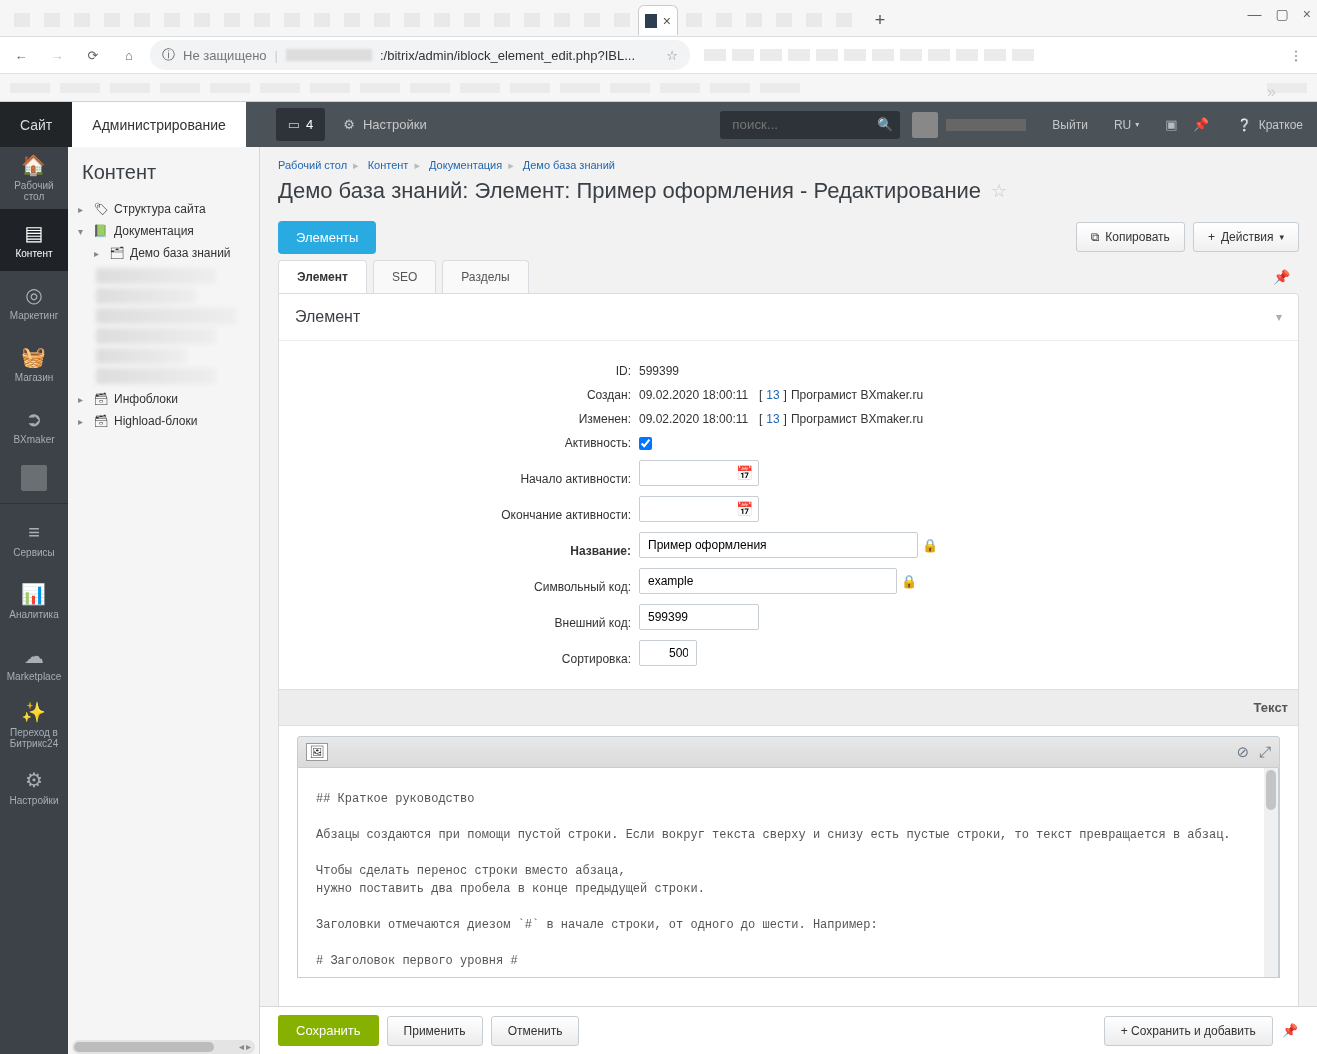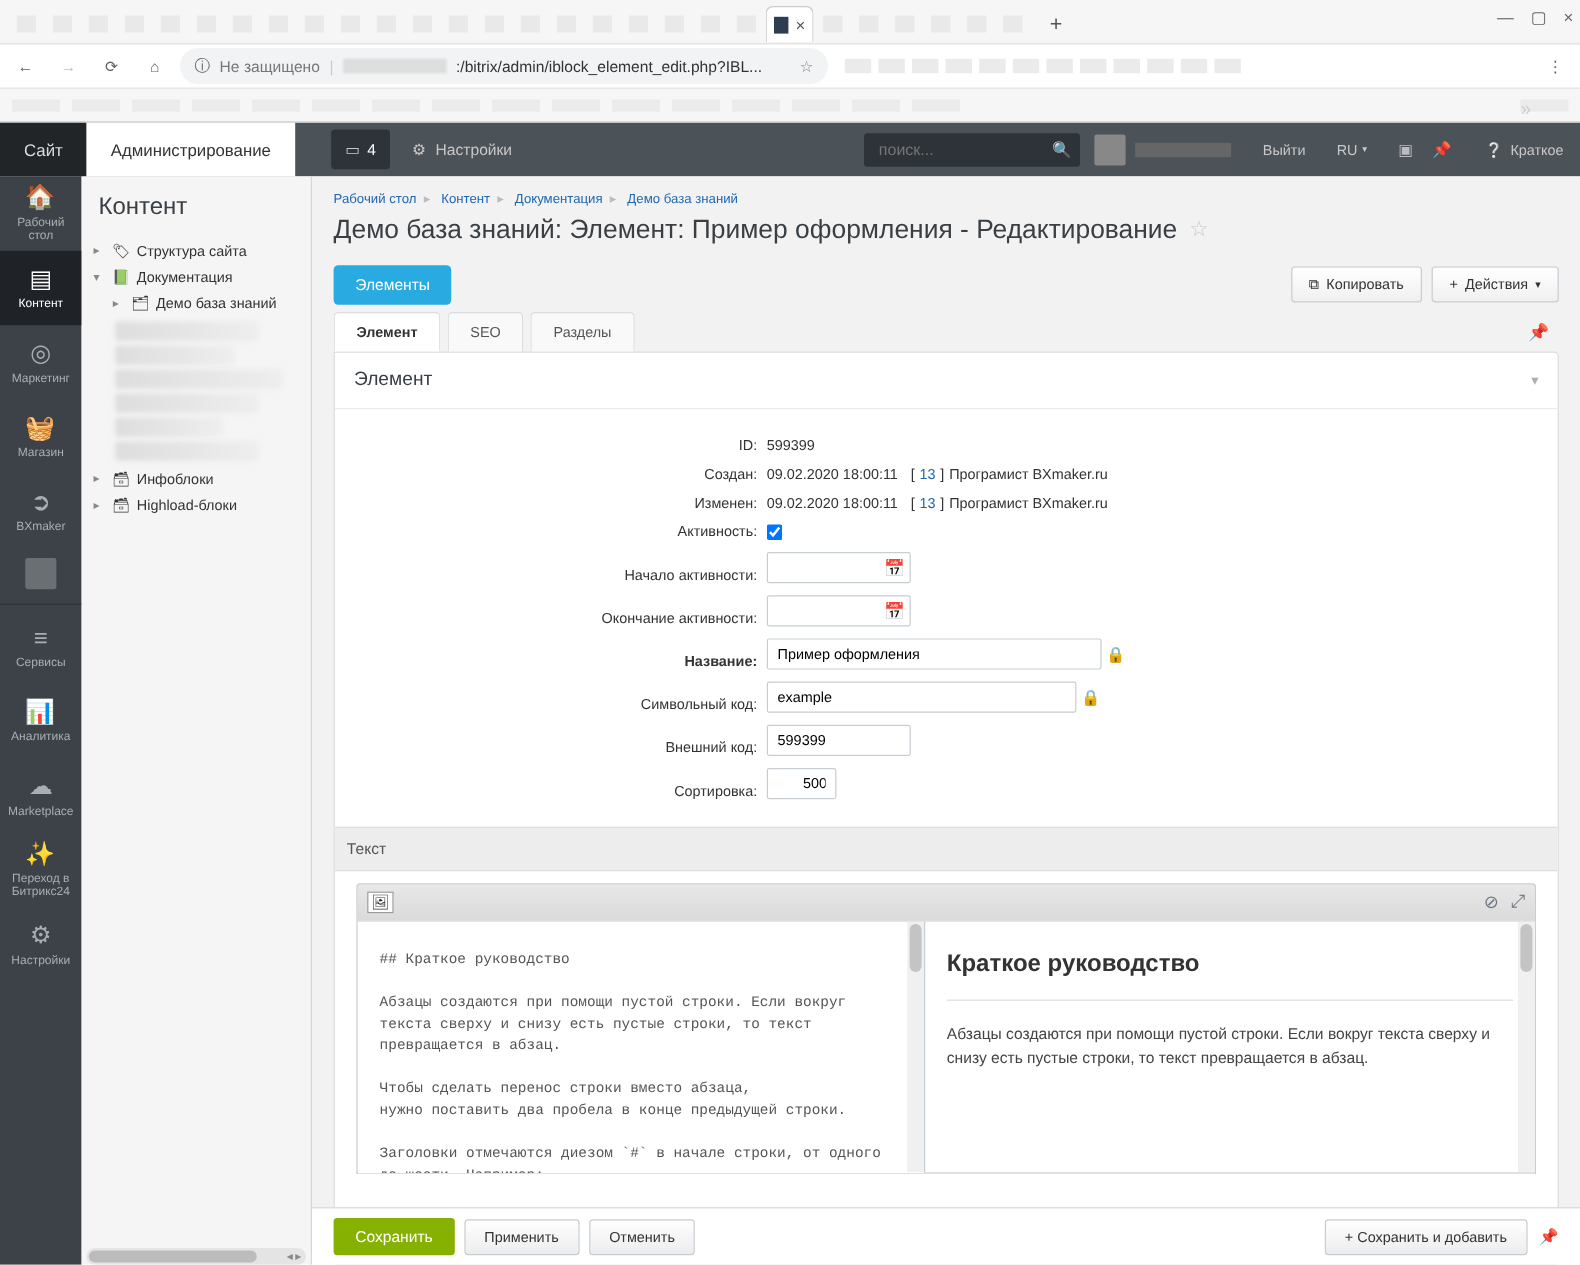--- a/index.html
+++ b/index.html
@@ -85,21 +85,21 @@
 .panel-head .col{margin-left:auto;color:#a8aeb3;font-size:12px}
 .form-table{width:100%;padding:18px 0}
 .form-row{display:flex;align-items:flex-end;padding:5px 0;font-size:12px}
 .form-label{width:360px;text-align:right;padding-right:8px;color:#333}
 .form-val{flex:1;display:flex;align-items:center;gap:4px}
 .form-val input[type=text]{border:1px solid #c6cdd3;padding:5px 8px;font-size:12px;border-radius:2px}
 .form-val .dateinp{width:120px;height:26px;border:1px solid #c6cdd3;border-radius:2px;position:relative;background:#fff}
 .form-val .dateinp .cal{position:absolute;right:4px;top:4px;color:#8a9198;font-size:14px}
 .form-val .lock{color:#b0b6bb;font-size:13px}
 .form-val a{color:#2067b0;text-decoration:none}
-.subhead{background:#ededed;text-align:left;font-weight:400;padding:10px;color:#555;font-size:13px;border-top:1px solid #dedede;border-bottom:1px solid #dedede}
+.subhead{background:#ededed;text-align:right;font-weight:700;padding:10px;color:#555;font-size:13px;border-top:1px solid #dedede;border-bottom:1px solid #dedede}
 .editor-bar{background:linear-gradient(#e8e8e8,#dadada);height:32px;border:1px solid #c6cdd3;margin:10px 18px 0;display:flex;align-items:center;padding:0 8px;border-radius:3px 3px 0 0}
 .editor-bar .img-icn{width:22px;height:18px;border:1px solid #999;background:#fff;display:flex;align-items:center;justify-content:center;font-size:12px}
 .editor-bar .right{margin-left:auto;display:flex;gap:10px;color:#6e7885;font-size:15px}
 .editor-split{display:flex;margin:0 18px;border:1px solid #c6cdd3;border-top:none;height:210px}
 .editor-left{flex:1;border-right:1px solid #c6cdd3;position:relative;overflow:hidden}
 .editor-left textarea{width:100%;height:100%;border:none;resize:none;padding:22px 18px;font-family:Liberation Mono, monospace;font-size:12px;color:#555;line-height:1.5}
 .editor-right{flex:1;overflow:auto;padding:24px 18px;position:relative}
 .editor-right h2{font-size:20px;color:#333;margin-bottom:18px}
 .editor-right hr{border:none;border-top:1px solid #ddd;margin-bottom:18px}
 .editor-right p{font-size:13px;line-height:1.5;color:#444}
@@ -454,28 +454,20 @@
 Чтобы сделать перенос строки вместо абзаца,  
 нужно поставить два пробела в конце предыдущей строки.
 
 Заголовки отмечаются диезом `#` в начале строки, от одного до шести. Например:
 
 # Заголовок первого уровня #</textarea>
             <div class="vscroll">
                 <div class="vthumb"></div>
               </div>
           </div>
-          <div class="editor-right">
-            <h2>Краткое руководство</h2>
-            <hr>
-            <p>Абзацы создаются при помощи пустой строки. Если вокруг текста сверху и снизу есть пустые строки, то текст превращается в абзац.</p>
-            <div class="vscroll">
-                <div class="vthumb"></div>
-              </div>
-          </div>
         </div>
         <div style="height:60px"></div>
       </div>
 
       <div class="footer-bar">
         <button class="btn-green">Сохранить</button>
         <button class="btn-grey">Применить</button>
         <button class="btn-grey">Отменить</button>
         <div class="footer-right">
           <button class="btn-grey"><span>+</span> <span>Сохранить и добавить</span></button>

